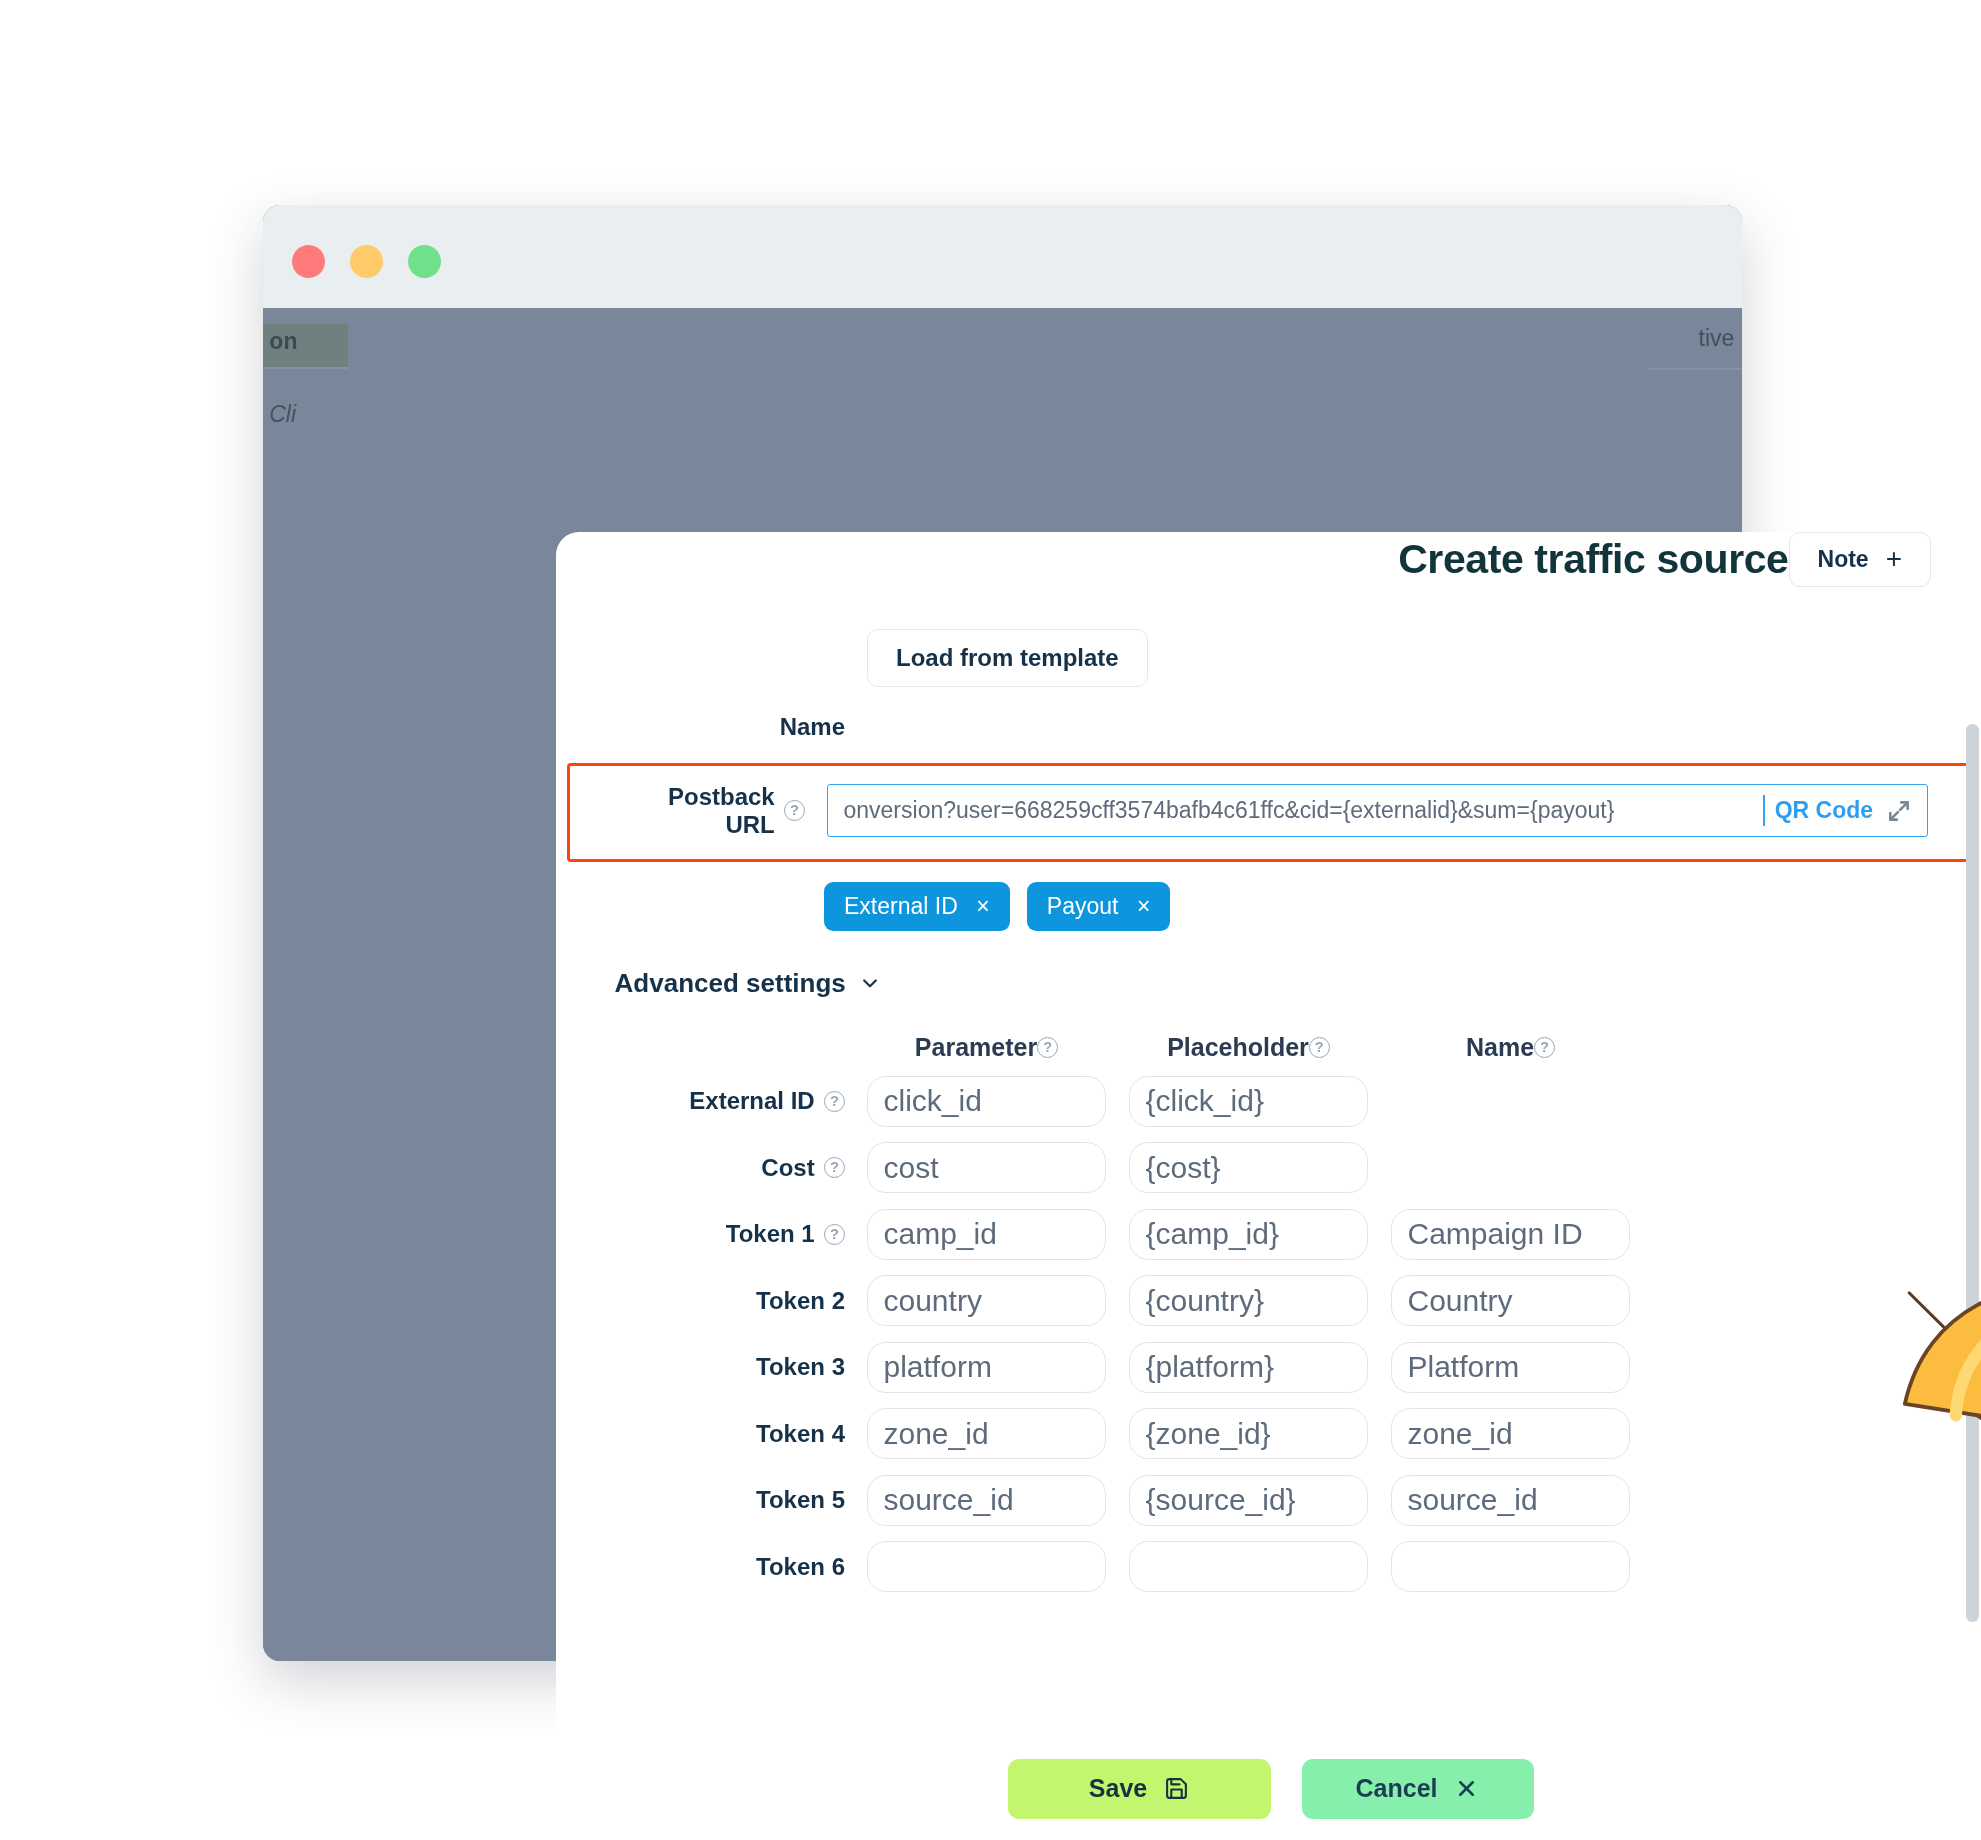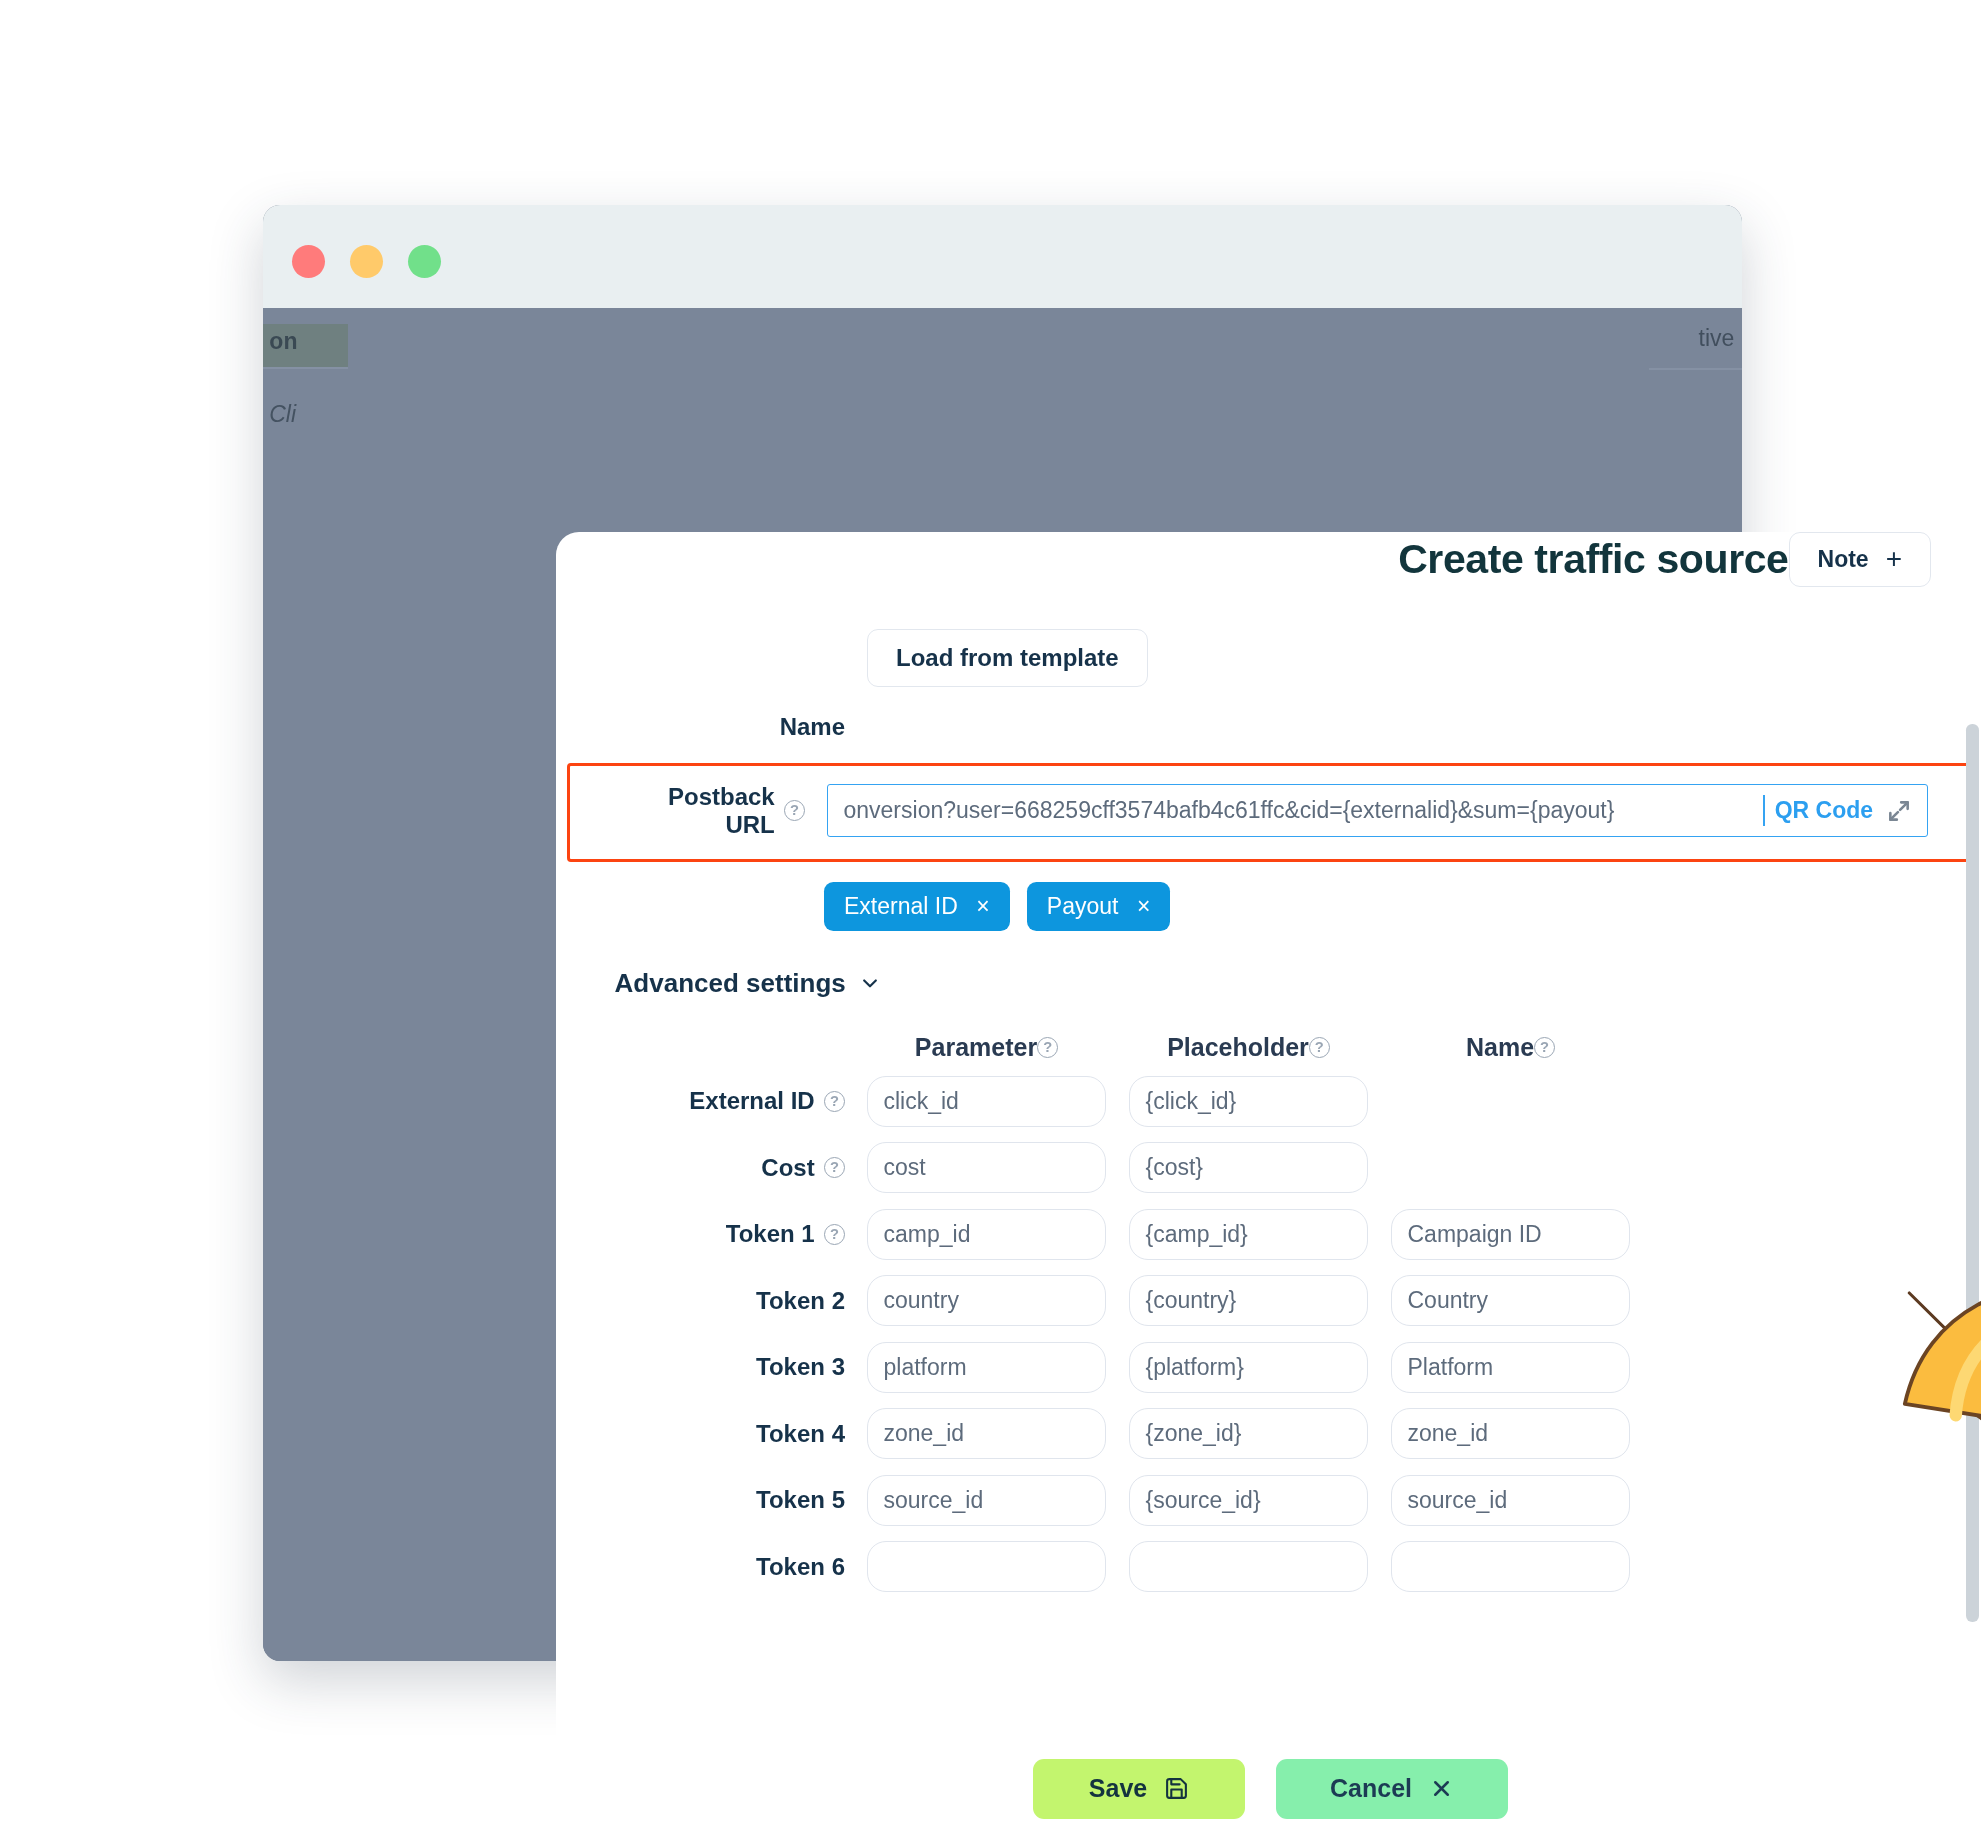--- a/index.html
+++ b/index.html
@@ -324,21 +324,21 @@
     width: 239px;
     flex: 0 0 239px;
     margin-right: 23px;
     height: 51px;
     border: 1.5px solid #e0e5ed;
     border-radius: 19px;
     background: #ffffff;
     display: flex;
     align-items: center;
     padding: 0 15.5px;
-    font-size: 23px;
+    font-size: 30px;
     color: #5d6b7c;
   }
   .cell-input.empty { color: transparent; }
   .cell-blank { width: 239px; flex: 0 0 239px; margin-right: 23px; }
 
   
   .modal-scrollbar {
     position: absolute;
     right: 6.2px;
     top: 192px;
@@ -367,21 +367,21 @@
     align-items: center;
     justify-content: center;
     gap: 17px;
     border-radius: 11px;
     font-size: 25px;
     font-weight: 700;
     cursor: pointer;
     border: none;
   }
   .btn-save {
-    width: 212px; height: 60px;
+    width: 263px; height: 60px;
     background: #c3f56e;
     color: #14333f;
   }
   .btn-cancel {
     width: 232px; height: 60px;
     background: #86efac;
     color: #1c3b54;
   }
   .icon-16 { width: 25px; height: 25px; }
 

